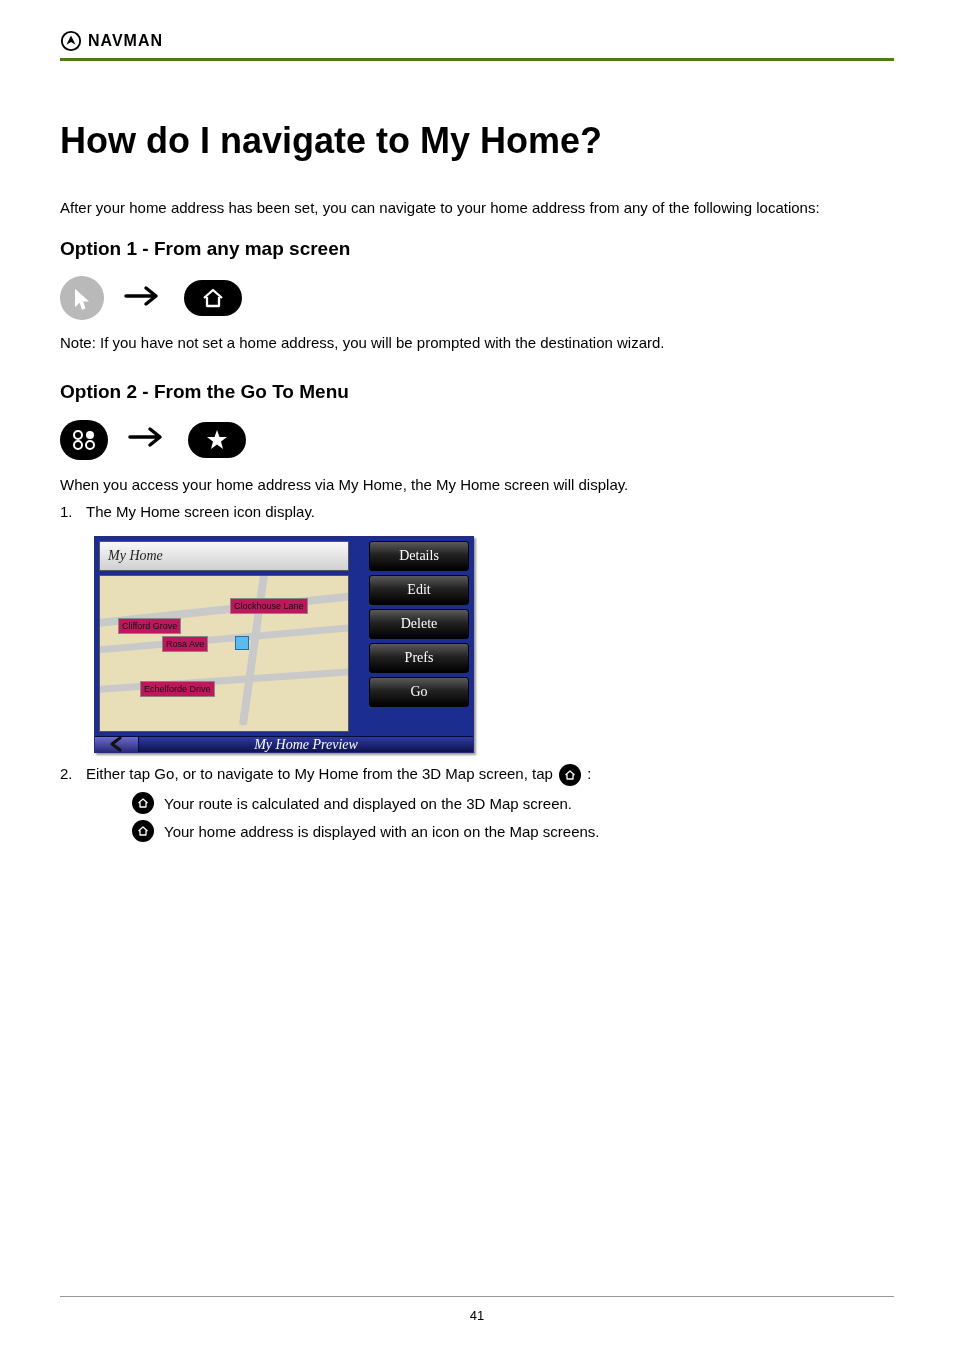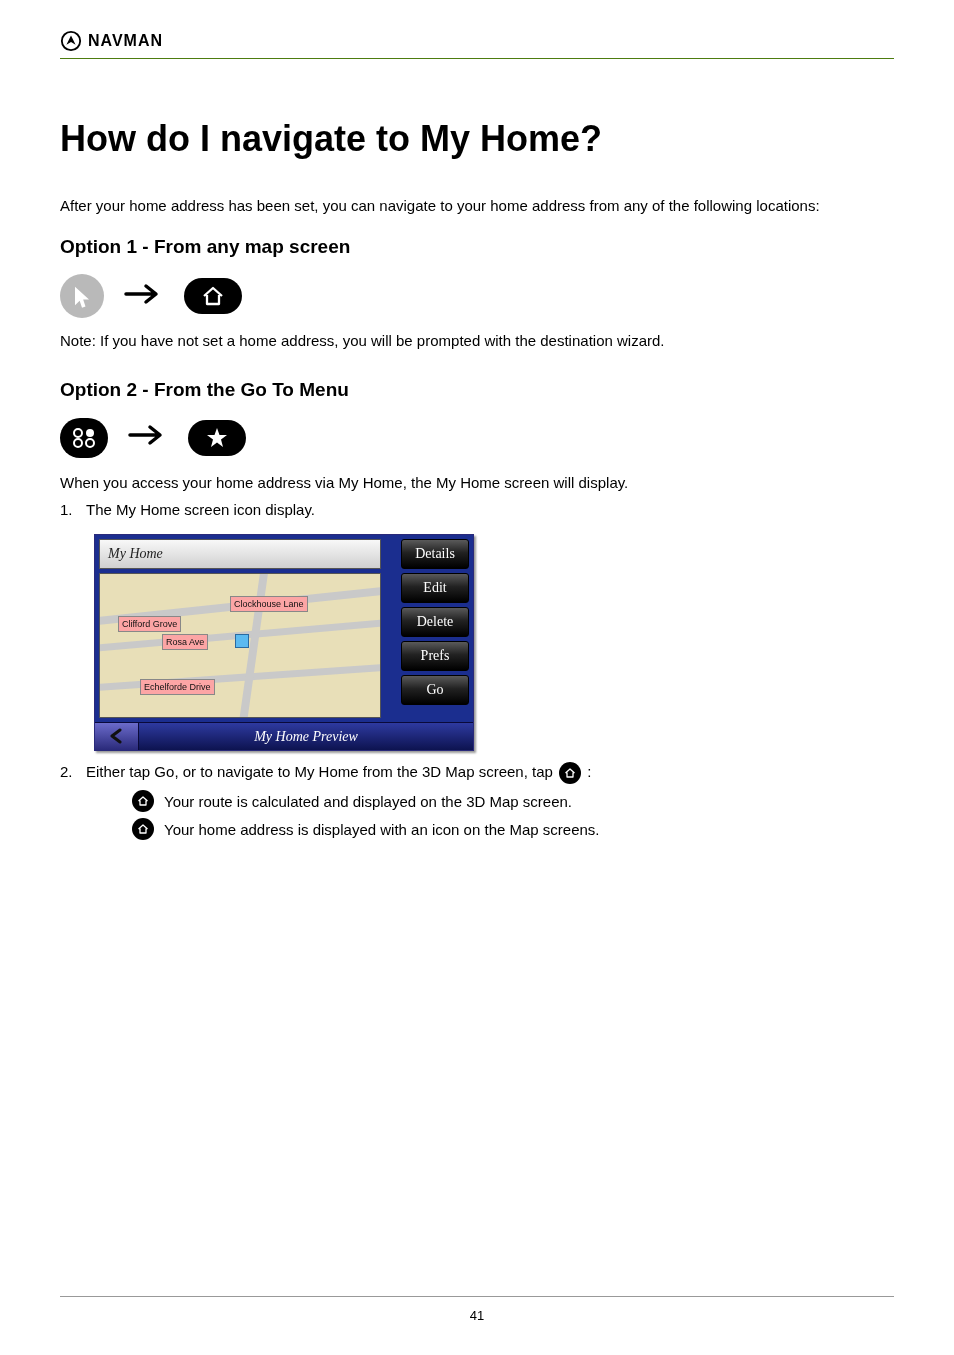--- a/index.html
+++ b/index.html
@@ -8,21 +8,21 @@
     font-family: Arial, Helvetica, sans-serif;
     color: #000;
     width: 954px;
     margin: 0 auto;
     padding: 30px 60px 40px;
     font-size: 15px;
     line-height: 1.4;
     position: relative;
     min-height: 1355px;
   }
-  .header { display: flex; align-items: center; border-bottom: 1px solid #4d7c0f; padding-bottom: 6px; margin-bottom: 55px; }
+  .header { display: flex; align-items: center; border-bottom: 3px solid #4d7c0f; padding-bottom: 6px; margin-bottom: 55px; }
   .navman-logo { display: flex; align-items: center; font-weight: bold; letter-spacing: 1px; font-size: 16px; }
   .navman-logo svg { margin-right: 6px; }
   h1 { font-size: 36px; font-weight: bold; margin-bottom: 30px; }
   .intro { margin-bottom: 8px; max-width: 760px; }
   h2 { font-size: 19px; font-weight: bold; margin: 18px 0 14px; }
   .icon-row { display: flex; align-items: center; gap: 20px; margin: 10px 0 4px; }
   .pill { background: #000; border-radius: 22px; width: 58px; height: 36px; display: flex; align-items: center; justify-content: center; color: #fff; }
   .gray-circle { background: #b9b9b9; border-radius: 50%; width: 44px; height: 44px; display: flex; align-items: center; justify-content: center; }
   .arrow-icon { font-size: 28px; font-weight: bold; }
   .note { margin: 12px 0 26px; }
@@ -54,35 +54,35 @@
     border: 1px solid #555;
     position: relative;
     overflow: hidden;
     font-family: Arial, sans-serif;
   }
   .map-area .road { position: absolute; background: #c9c9c9; border-radius: 3px; }
   .map-area .road.h1r { top: 28px; left: -20px; width: 320px; height: 8px; transform: rotate(-6deg);}
   .map-area .road.h2r { top: 58px; left: -20px; width: 320px; height: 7px; transform: rotate(-5deg);}
   .map-area .road.h3r { top: 100px; left: -20px; width: 320px; height: 7px; transform: rotate(-4deg);}
   .map-area .road.v1r { top: -10px; left: 150px; width: 8px; height: 160px; transform: rotate(8deg);}
-  .map-label { position: absolute; background: #fca5a5; border: 1px solid #888; font-size: 9px; padding: 1px 3px; color: #111; }
+  .map-label { position: absolute; background: #be185d; border: 1px solid #888; font-size: 9px; padding: 1px 3px; color: #111; }
   .map-marker { position: absolute; top: 60px; left: 135px; width: 14px; height: 14px; background: #5bbaf0; border: 1px solid #2a6aa0; }
-  .device-right { width: 68px; display: flex; flex-direction: column; gap: 4px; }
+  .device-right { width: 100px; display: flex; flex-direction: column; gap: 4px; }
   .dbtn {
     background: linear-gradient(#5a5a5a,#222 45%,#000);
     color: #fff;
     border: 1px solid #000;
     border-radius: 3px;
     font-family: Georgia, serif;
     font-size: 14px;
     height: 30px;
     display: flex; align-items: center; justify-content: center;
   }
   .device-footer {
-    height: 28px;
+    height: 16px;
     display: flex;
     align-items: stretch;
     border-top: 1px solid #0a0a3a;
     background: #111a5a;
   }
   .back-btn {
     width: 44px;
     background: linear-gradient(#6b6bcb,#2a2a7a);
     display: flex; align-items: center; justify-content: center;
     color: #000; font-size: 20px; font-weight: bold;

